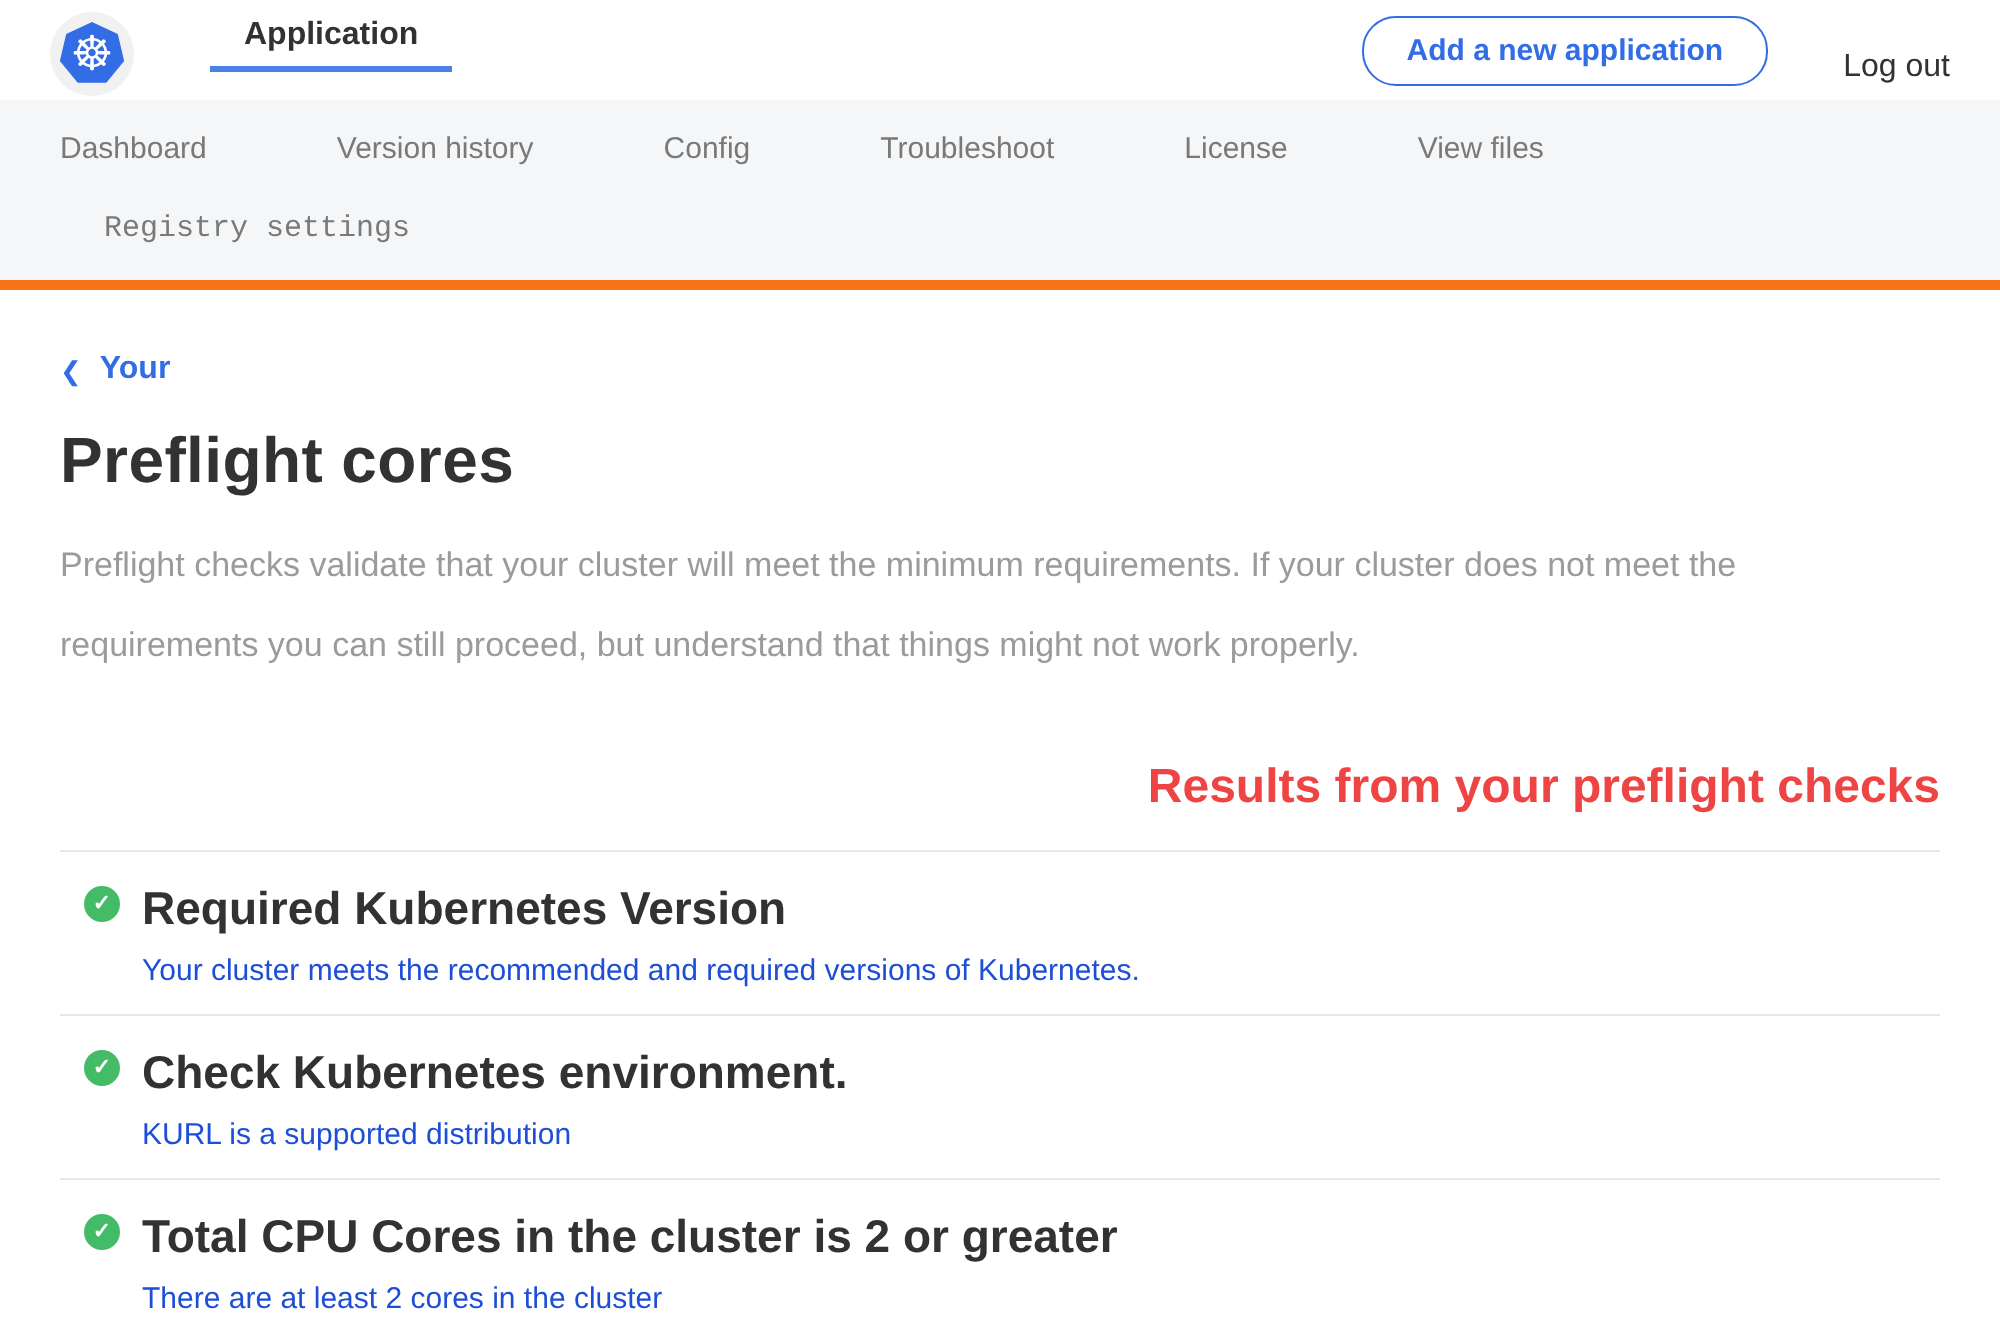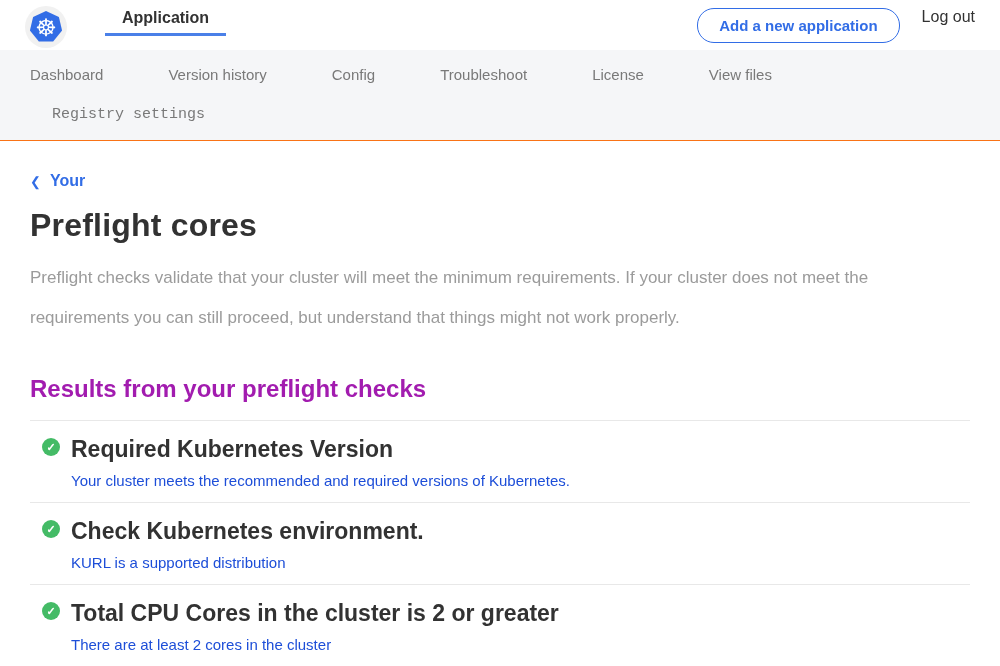--- a/index.html
+++ b/index.html
@@ -57,22 +57,22 @@
   .header-tab.active::after {
     content: "";
     position: absolute;
     left: 0; right: 0; bottom: 0;
     height: 3px;
     background: #4a80e8;
   }
   .header-right {
     margin-left: auto;
     display: flex;
-    align-items: flex-start;
-    gap: 22px;
+    align-items: flex-end;
+    gap: 38px;
   }
   .add-app-btn {
     background: #ffffff;
     border: 1px solid #326de6;
     color: #326de6;
     font-family: "Liberation Sans", sans-serif;
     font-size: 15px;
     font-weight: 700;
     padding: 8px 21px;
     border-radius: 17px;
@@ -81,21 +81,21 @@
   .logout-link {
     font-size: 16px;
     color: #323232;
     cursor: pointer;
     text-decoration: none;
   }
 
   
   .subnav {
     background: #f5f6f8;
-    border-bottom: 1px solid #f97316;
+    border-bottom: 5px solid #f97316;
     padding: 4px 30px 6px 30px;
   }
   .subnav-row { display: flex; align-items: center; height: 40px; }
   .subnav-row.second { padding-left: 22px; font-family: Liberation Mono, monospace; }
   .subnav-item {
     font-size: 15px;
     color: #797979;
     margin-right: 65px;
     cursor: pointer;
     white-space: nowrap;
@@ -126,21 +126,22 @@
     margin-top: 14px;
     max-width: 935px;
     font-size: 17px;
     line-height: 40px;
     color: #9b9b9b;
   }
   .results-title {
     margin-top: 37px;
     font-size: 24px;
     font-weight: 700;
-    color: #a21caf;
+    color: #ef4444;
+    text-align: right;
   }
   .results-list { margin-top: 17px; }
   .divider { border-top: 1px solid #e8e8e8; }
   .check-row {
     display: flex;
     align-items: flex-start;
     gap: 11px;
     padding: 15px 0 13px 12px;
   }
   .check-icon {

